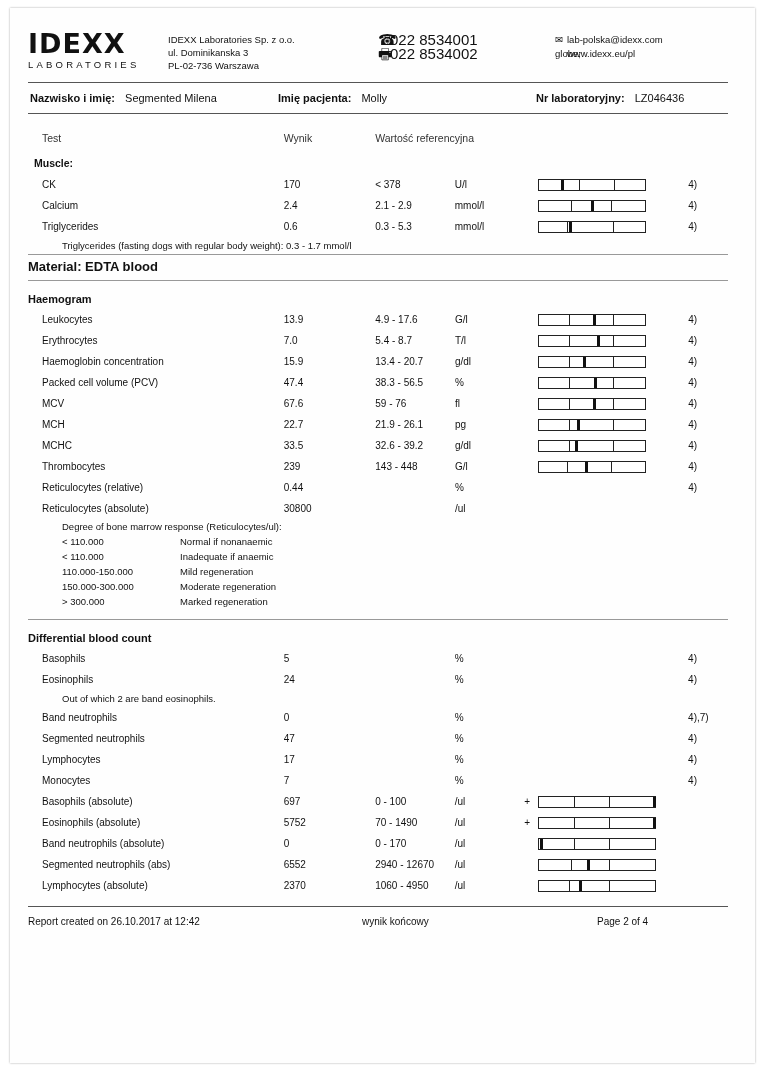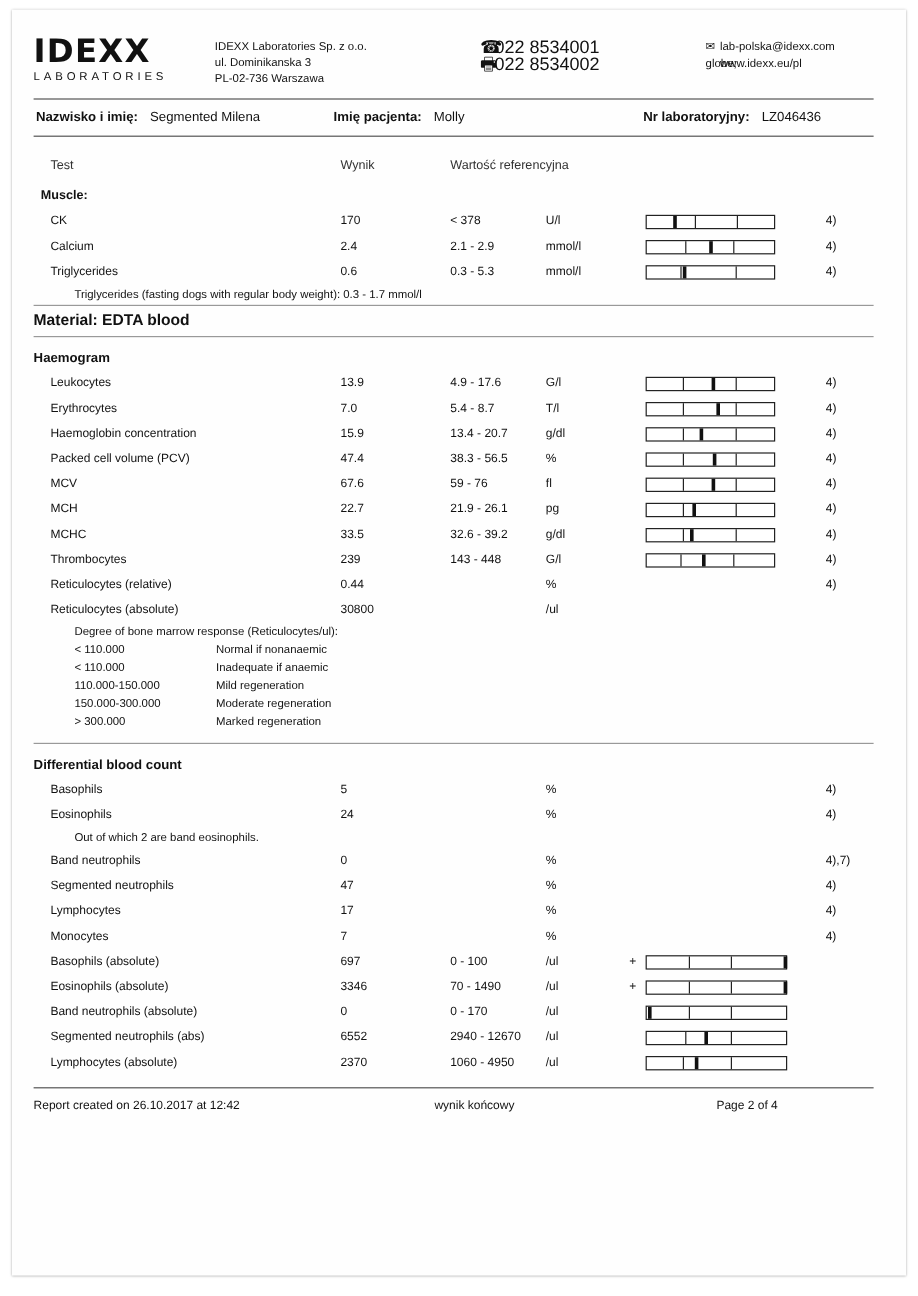--- a/index.html
+++ b/index.html
@@ -32,21 +32,20 @@
     left: 18px;
     top: 22px;
     width: 700px;
   }
 
   
   .hdr {
     display: flex;
     align-items: flex-start;
     padding-bottom: 10px;
-    gap: 11px;
   }
   .logo-block {
     width: 140px;
     flex: 0 0 140px;
   }
   .logo-word {
     font-family: "DejaVu Sans", sans-serif;
     font-weight: bold;
     font-size: 27px;
     letter-spacing: 1px;
@@ -578,21 +577,21 @@
             <div class="bar wide">
               <div class="seg" style="left:35px"></div>
                   <div class="seg" style="left:70px"></div>
               <div class="mark" style="left:114px"></div>
             </div>
           </td>
           <td class="c-note"></td>
         </tr>
         <tr class="row">
           <td class="c-test">Eosinophils (absolute)</td>
-          <td class="c-res">3346</td>
+          <td class="c-res">5752</td>
           <td class="c-ref">70 - 1490</td>
           <td class="c-unit">/ul</td>
           <td class="c-flag">+</td>
           <td class="c-bar">
             <div class="bar wide">
               <div class="seg" style="left:35px"></div>
                   <div class="seg" style="left:70px"></div>
               <div class="mark" style="left:114px"></div>
             </div>
           </td>

